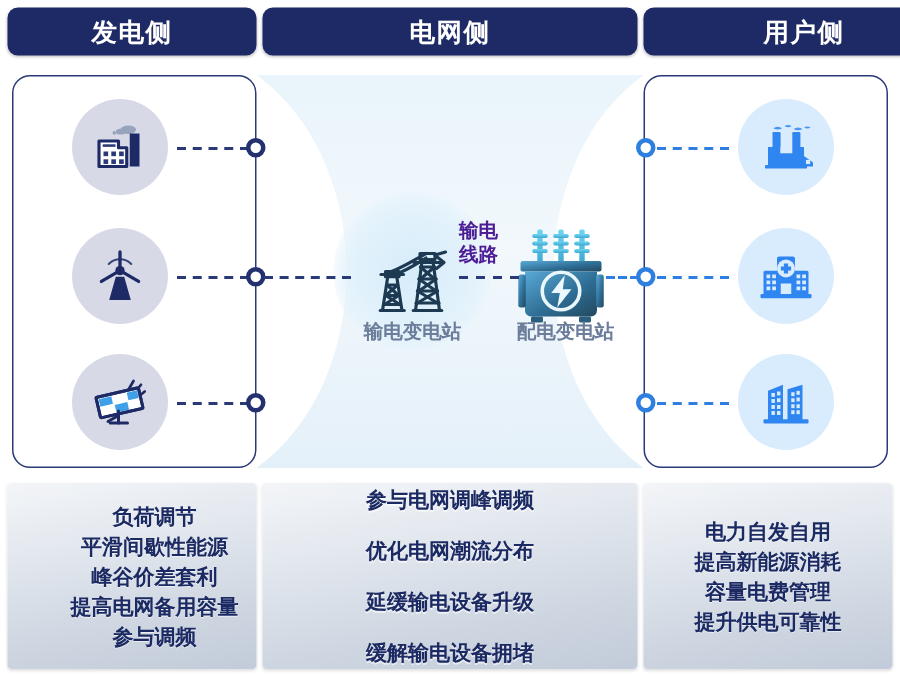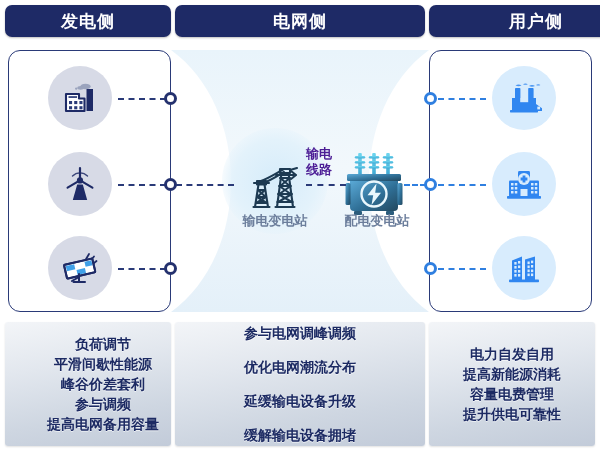--- a/index.html
+++ b/index.html
@@ -447,22 +447,22 @@
         <rect x="24.5" y="26.5" width="2.2" height="2.6"></rect>
         <rect x="28" y="26.5" width="2.2" height="2.6"></rect>
       </g>
     </svg>
   </div>
 
   <div class="info" id="info-gen">
     <div class="info-line">负荷调节</div>
     <div class="info-line">平滑间歇性能源</div>
     <div class="info-line">峰谷价差套利</div>
+    <div class="info-line">提高电网备用容量</div>
     <div class="info-line">参与调频</div>
-    <div class="info-line">提高电网备用容量</div>
   </div>
 
   <div class="info" id="info-grid">
     <div class="info-line">参与电网调峰调频</div>
     <div class="info-line">优化电网潮流分布</div>
     <div class="info-line">延缓输电设备升级</div>
     <div class="info-line">缓解输电设备拥堵</div>
   </div>
 
   <div class="info" id="info-user">

